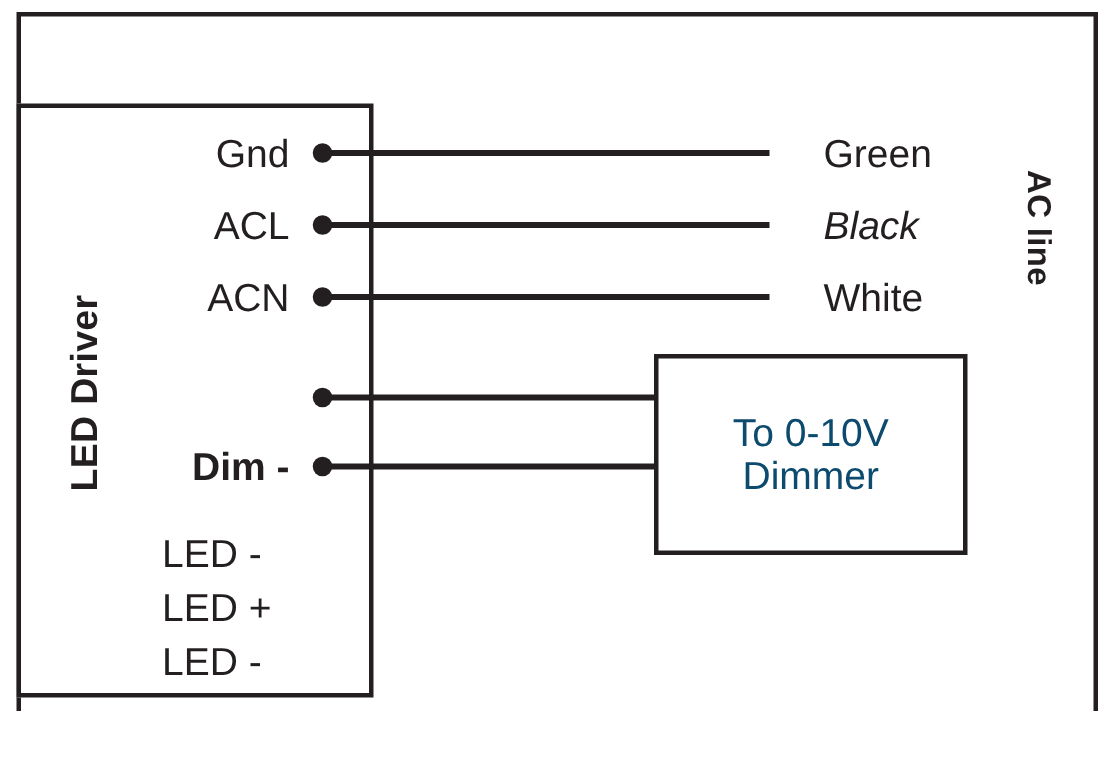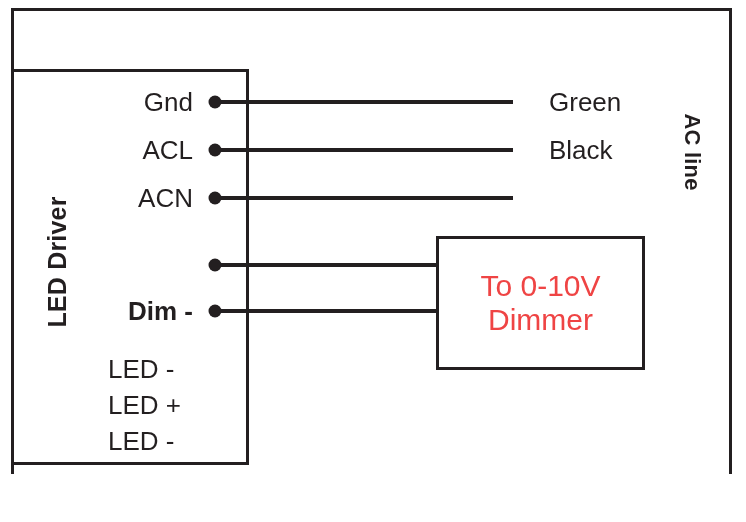--- a/index.html
+++ b/index.html
@@ -124,22 +124,22 @@
     height: 134px;
     border: 3px solid #231f20;
     box-sizing: border-box;
     background: #ffffff;
     display: flex;
     flex-direction: column;
     align-items: center;
     justify-content: center;
   }
   .dimmer-line {
-    font-size: 30px;
-    color: #ef4444;
+    font-size: 26px;
+    color: #0c4a6e;
     line-height: 1.12;
     white-space: nowrap;
   }
 </style>
 </head>
 <body>
 
 <div id="diagram-root">
 
   <div class="outer-frame"></div>
@@ -164,21 +164,22 @@
   <div class="pin-label right-align" style="top:185px;">ACN</div>
   <div class="pin-label right-align" style="top:298px;font-weight:bold;">Dim -</div>
 
   <div class="pin-label left-align" style="top:356px;">LED -</div>
   <div class="pin-label left-align" style="top:392px;text-align:center;">LED +</div>
   <div class="pin-label left-align" style="top:428px;">LED -</div>
 
   <div class="vlabel vlabel-driver">LED Driver</div>
 
   <div class="wire-name" style="top:102px;">Green</div>
-  <div class="wire-name" style="top:150px;">Black</div>
+  <div class="wire-name" style="top:150px;font-style:italic;">Black</div>
+  <div class="wire-name" style="top:198px;">White</div>
 
   <div class="vlabel vlabel-acline">AC line</div>
 
   <div class="dimmer-box">
     <div class="dimmer-line">To 0-10V</div>
     <div class="dimmer-line">Dimmer</div>
   </div>
 
 </div>
 

